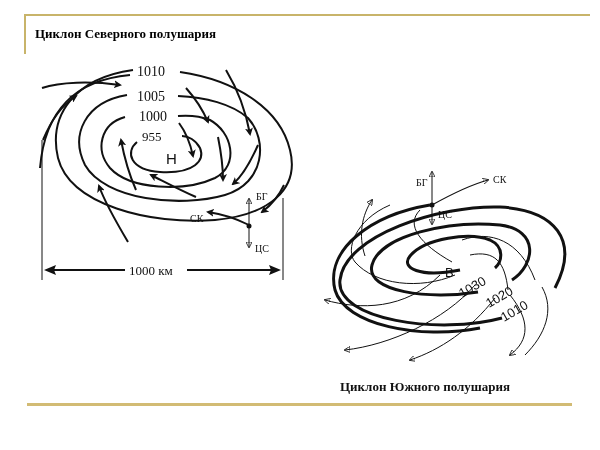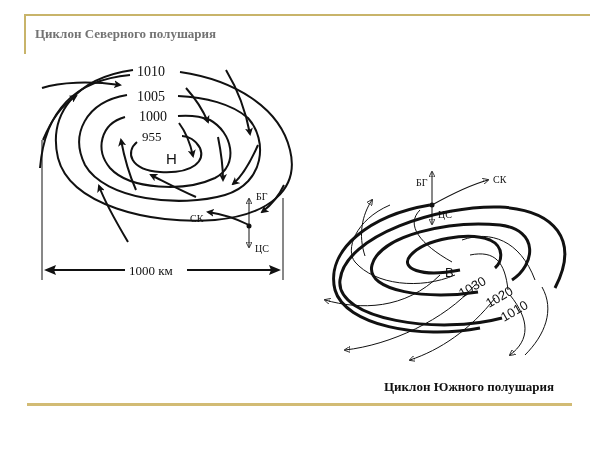--- a/index.html
+++ b/index.html
@@ -1,21 +1,21 @@
 <!DOCTYPE html>
 <html><head>
 <meta charset="utf-8">
 <style>
   html, body { margin: 0; padding: 0; background: #ffffff; }
   body { width: 600px; height: 450px; position: relative; overflow: hidden; font-family: "Liberation Serif", serif; }
   .rule-top { position: absolute; left: 24px; top: 14px; width: 566px; height: 2px; background: #c8b46a; }
   .rule-left { position: absolute; left: 24px; top: 14px; width: 2px; height: 40px; background: #c8b46a; }
   .rule-bottom { position: absolute; left: 27px; top: 403px; width: 545px; height: 3px; background: #d2bb74; }
-  .title-n { position: absolute; left: 35px; top: 26px; font-size: 13px; font-weight: bold; color: #737373; }
-  .title-s { position: absolute; left: 340px; top: 379px; font-size: 13px; font-weight: bold; color: #111; margin-left: 44px; }
+  .title-n { position: absolute; left: 35px; top: 26px; font-size: 13px; font-weight: bold; color: #000000; }
+  .title-s { position: absolute; left: 340px; top: 379px; font-size: 13px; font-weight: bold; color: #111; }
   svg.dg { position: absolute; left: 0; top: 0; }
   svg text { font-family: "Liberation Serif", serif; fill: #111; }
   svg .sans { font-family: "Liberation Sans", sans-serif; }
 </style>
 </head>
 <body>
 
 <div class="rule-top"></div>
 <div class="rule-left"></div>
 <div class="title-n">Циклон Северного полушария</div>

